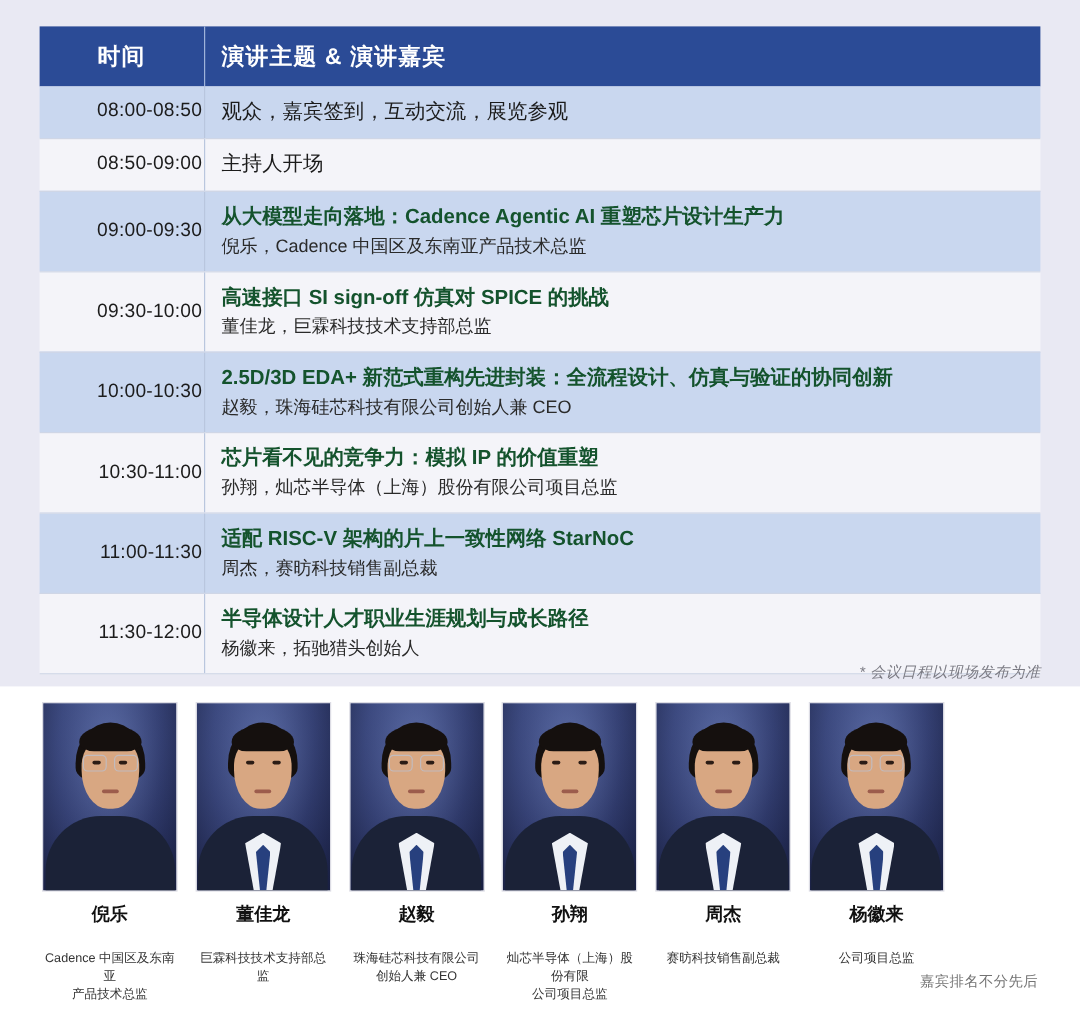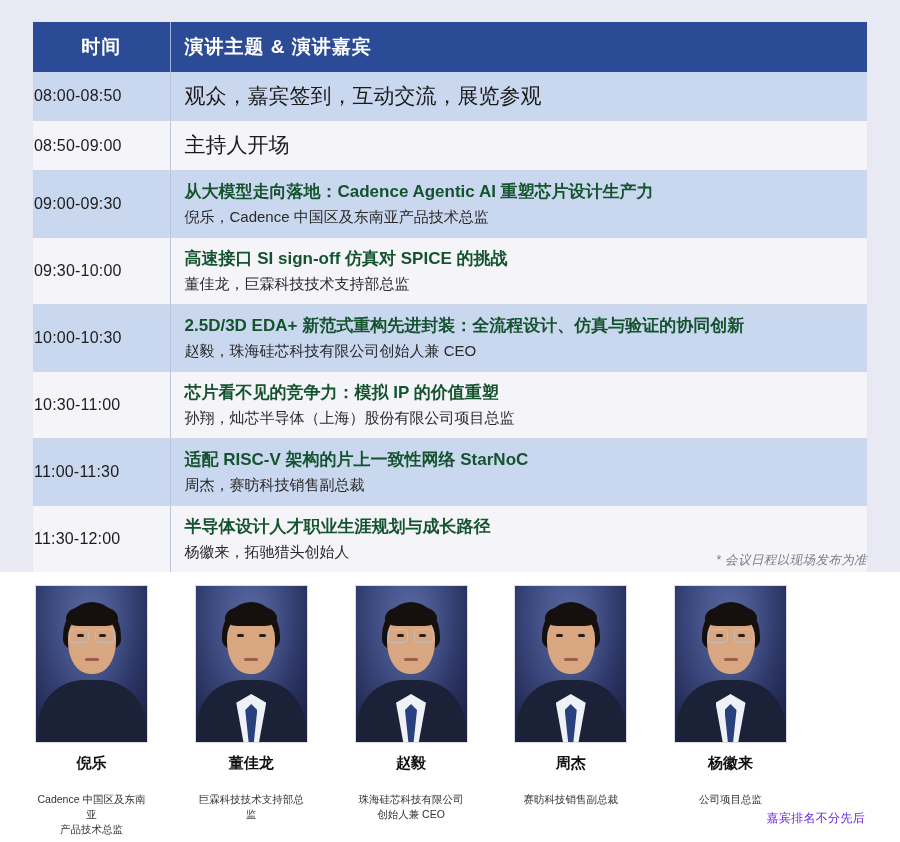--- a/index.html
+++ b/index.html
@@ -49,21 +49,21 @@
   .agenda tbody td {
     font-size: 16px;
     color: #1c1c1c;
     vertical-align: middle;
     border-bottom: 1px solid #cfd6e6;
   }
   .agenda tbody tr.alt td { background: #c9d7ef; }
   .agenda tbody tr.plain td { background: #f4f4f9; }
 
   .td-time {
-    text-align: left;
+    text-align: right;
     font-size: 16px;
     color: #222;
     letter-spacing: 0.2px;
   }
   .td-topic {
     padding: 9px 14px 10px 14px;
     border-left: 1px solid #b9c6de;
   }
 
   .topic-title {
@@ -73,21 +73,21 @@
     line-height: 1.36;
   }
   .topic-speaker {
     font-size: 15px;
     color: #2a2a2a;
     line-height: 1.4;
     margin-top: 3px;
   }
   .topic-single {
     font-weight: normal;
-    font-size: 21px;
+    font-size: 17px;
     color: #1b1b1b;
     padding: 0;
     line-height: 1.4;
   }
 
   
   .agenda-note {
     position: absolute;
     right: 33px;
     top: 552px;
@@ -248,21 +248,21 @@
     color: #333333;
     line-height: 1.45;
     white-space: pre-line;
   }
 
   .speakers-note {
     position: absolute;
     right: 35px;
     top: 238px;
     font-size: 12px;
-    color: #6d28d9;
+    color: #737373;
     letter-spacing: 0.3px;
   }
 </style>
 </head>
 <body>
 
 <div class="agenda-wrap">
   <table class="agenda">
     <colgroup>
       <col class="c-time">
@@ -393,20 +393,37 @@
           <div class="body"></div>
           <div class="shirt"></div>
           <div class="tie"></div>
           <div class="hair"></div>
           <div class="face"></div>
           <div class="fringe"></div>
           <div class="eye-l"></div>
           <div class="eye-r"></div>
           <div class="mouth"></div>
         </div>
+        <div class="sp-name">孙翔</div>
+        <div class="sp-title">灿芯半导体（上海）股份有限
+公司项目总监</div>
+      </div>
+      <div class="speaker">
+        <div class="portrait no-glasses">
+          <div class="vignette"></div>
+          <div class="body"></div>
+          <div class="shirt"></div>
+          <div class="tie"></div>
+          <div class="hair"></div>
+          <div class="face"></div>
+          <div class="fringe"></div>
+          <div class="eye-l"></div>
+          <div class="eye-r"></div>
+          <div class="mouth"></div>
+        </div>
         <div class="sp-name">周杰</div>
         <div class="sp-title">赛昉科技销售副总裁</div>
       </div>
       <div class="speaker">
         <div class="portrait">
           <div class="vignette"></div>
           <div class="body"></div>
           <div class="shirt"></div>
           <div class="tie"></div>
           <div class="hair"></div>

